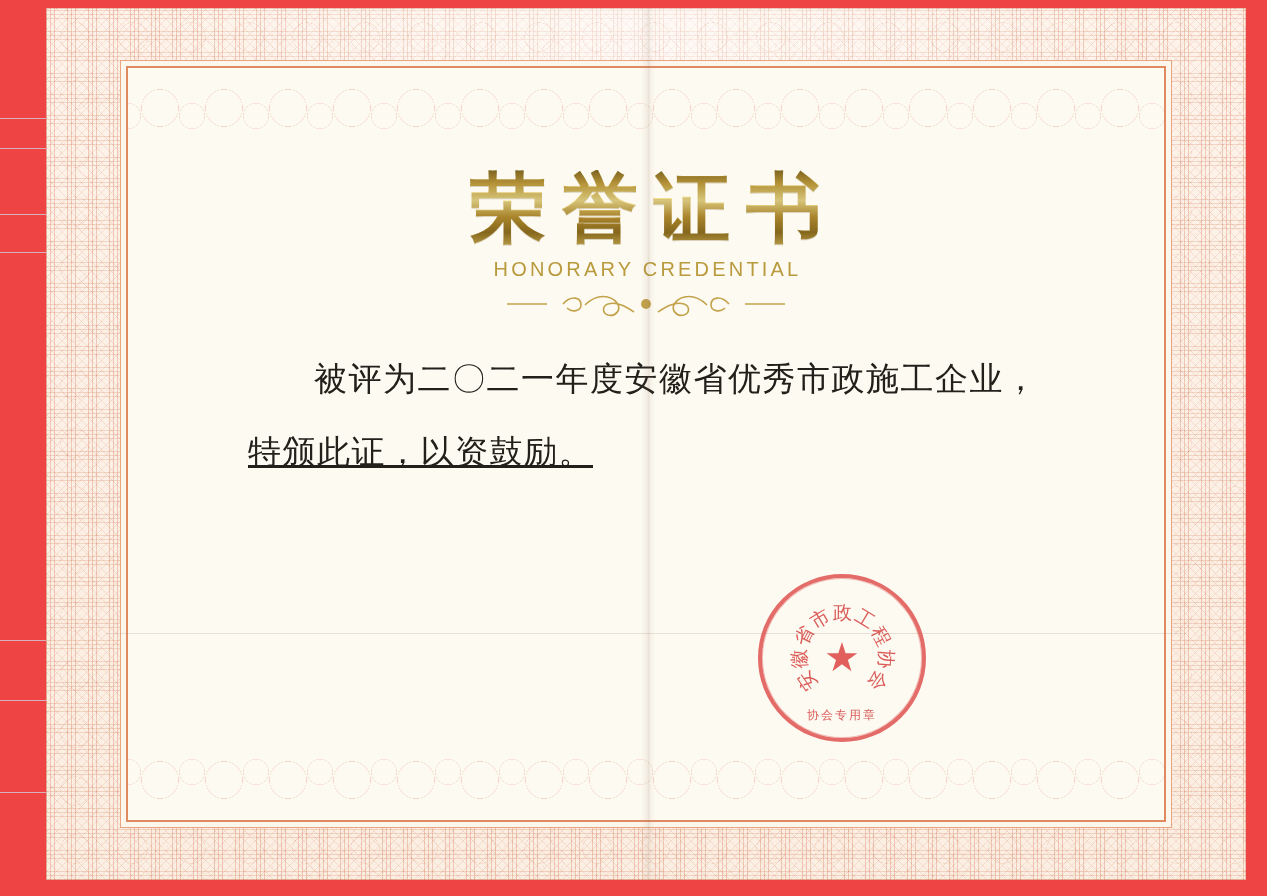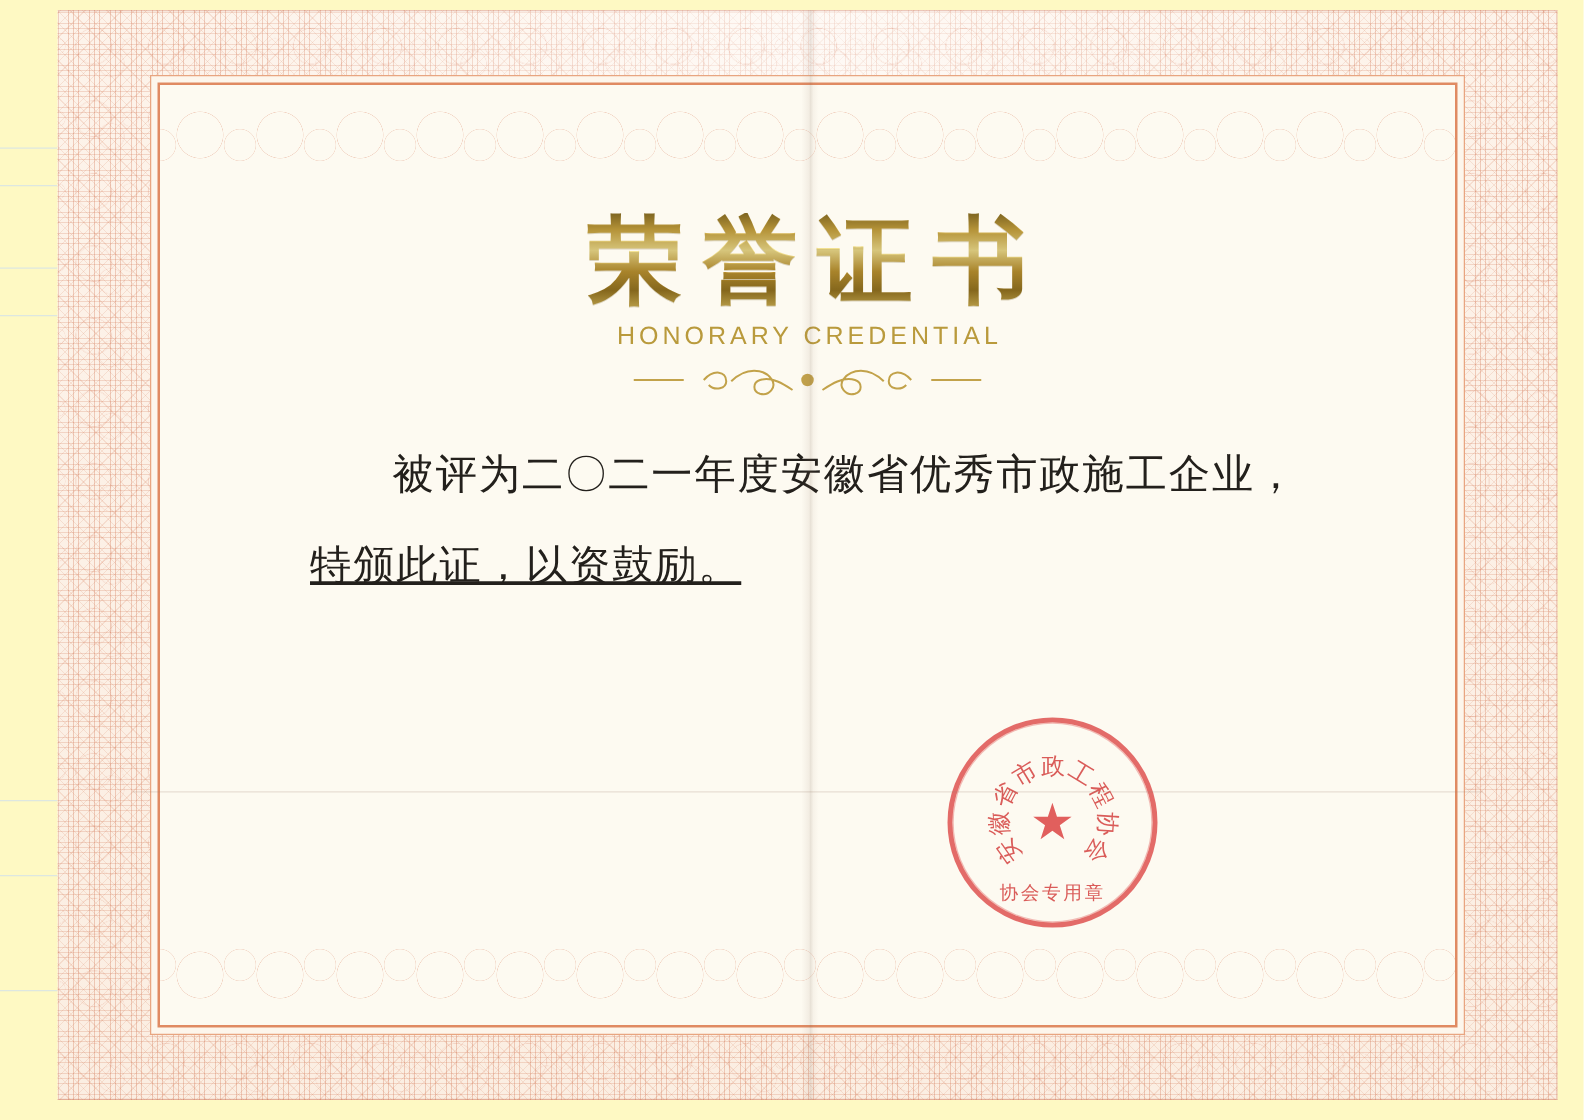--- a/index.html
+++ b/index.html
@@ -11,21 +11,21 @@
     width: 1267px;
     height: 896px;
     overflow: hidden;
     font-family: "Liberation Serif", serif;
   }
 
   #certificate-page {
     position: relative;
     width: 1267px;
     height: 896px;
-    background: #fef9c3;
+    background: #ef4444;
   }
 
   
   .scan-artifact {
     position: absolute;
     left: 0;
     width: 46px;
     height: 1px;
     background: #cfe0ee;
     opacity: .7;
@@ -215,21 +215,21 @@
     transform-origin: 50% 56px;
     margin-left: -9px;
     margin-top: -58px;
   }
   #official-seal .seal-bottom {
     position: absolute;
     left: 50%;
     bottom: 14px;
     transform: translateX(-50%);
     color: rgba(205,32,32,.85);
-    font-size: 15px;
+    font-size: 12px;
     letter-spacing: 2px;
     white-space: nowrap;
   }
 
   
   #scan-crease {
     position: absolute;
     left: 60px;
     right: 60px;
     top: 625px;

